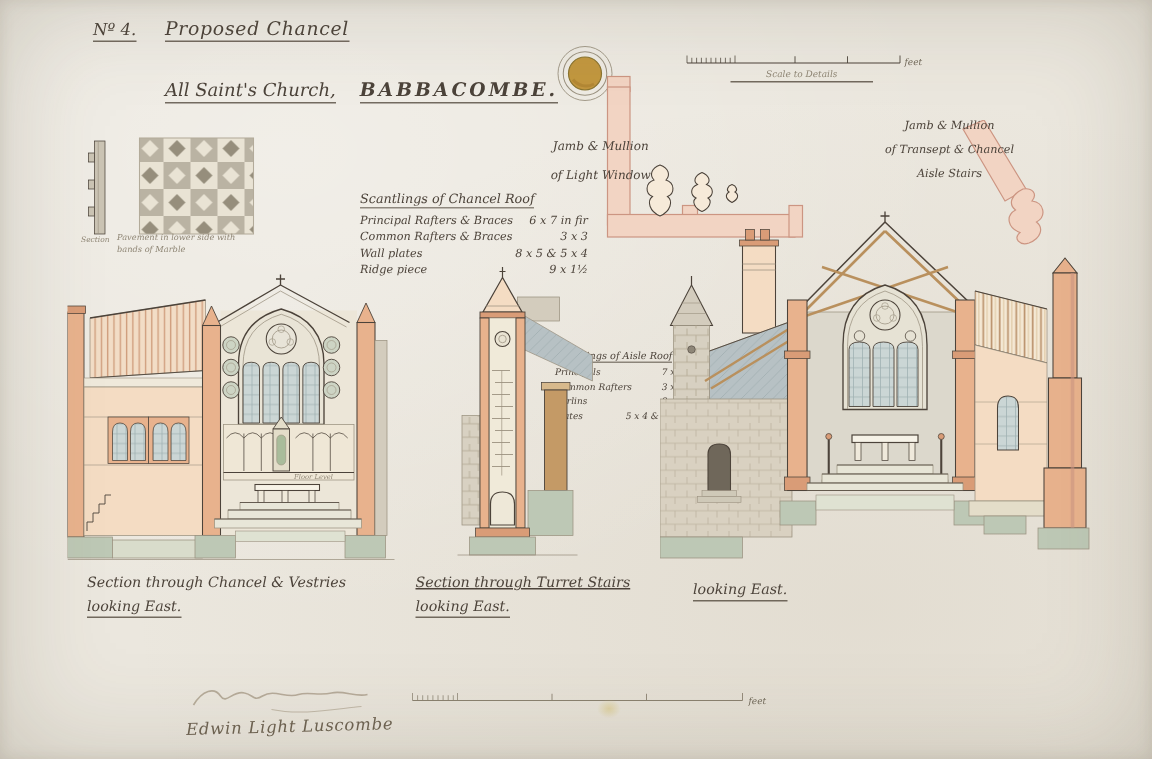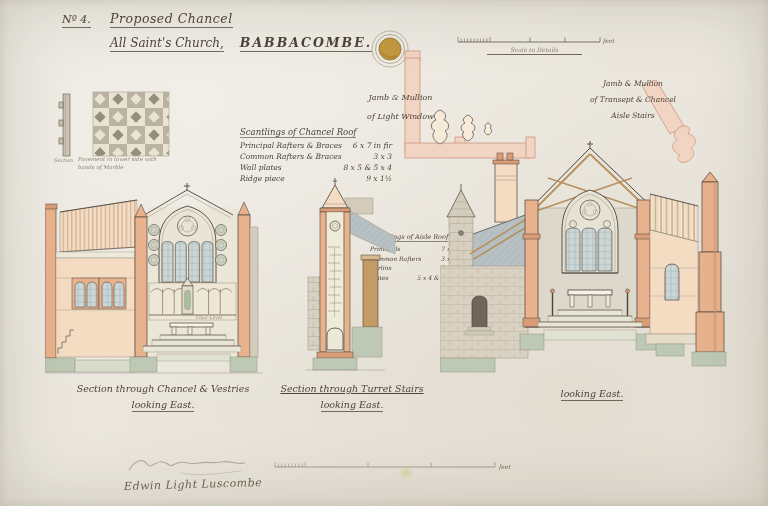--- a/index.html
+++ b/index.html
@@ -13,36 +13,36 @@
       radial-gradient(ellipse at 25% 20%, rgba(255,255,255,.30), transparent 55%),
       radial-gradient(ellipse at 75% 80%, rgba(176,160,132,.14), transparent 60%),
       var(--paper);}
   .page::after{content:"";position:absolute;inset:0;pointer-events:none;
     box-shadow:inset 0 0 70px rgba(92,80,58,.22), inset 0 0 10px rgba(92,80,58,.14);}
   .abs{position:absolute;}
   .ul{display:inline-block;border-bottom:1px solid rgba(62,52,40,.7);padding-bottom:1px;}
   .hand{font-style:italic;}
   .h-num{left:62px;top:13px;font-size:11px;}
   .h-title{left:110px;top:11px;font-size:12.5px;letter-spacing:.5px;}
-  .h-row2{left:110px;top:35px;font-size:12px;white-space:nowrap;}
+  .h-row2{left:110px;top:52px;font-size:12px;white-space:nowrap;}
   .h-place{font-weight:bold;font-size:12.5px;letter-spacing:2px;margin-left:16px;}
   .scale-cap{left:487px;top:46px;width:95px;text-align:center;font-size:6px;color:var(--faint);}
   .pav-sec{left:54px;top:157px;font-size:5px;color:var(--faint);}
   .pav-lines{left:78px;top:155px;font-size:5.5px;line-height:8px;color:var(--faint);}
   .jamb-east{left:338px;top:88px;width:125px;text-align:center;font-size:8px;line-height:19px;}
   .jamb-aisle{left:558px;top:76px;width:150px;text-align:center;font-size:7.5px;line-height:16px;}
   .scant1{left:240px;top:120px;width:152px;}
   .scant1 .st-title{font-size:8.5px;}
   .scant1 .row{display:flex;font-size:7.5px;line-height:11px;}
   .scant2{left:370px;top:224px;width:86px;}
   .scant2 .st-title{font-size:6.5px;}
   .scant2 .row{display:flex;font-size:6px;line-height:9.5px;}
   .row .val{margin-left:auto;}
   .st-title{display:inline-block;border-bottom:.8px solid rgba(62,52,40,.55);margin-bottom:2px;}
-  .cap{ text-align:center;font-size:9.5px;font-style:italic;}
+  .cap{ text-align:left;font-size:9.5px;font-style:italic;}
   .cap .sub{margin-top:5px;font-size:9.5px;}
   .cap1{left:58px;top:383px;width:210px;}
   .cap2{left:277px;top:383px;width:150px;text-decoration:underline;}
   .cap3{left:462px;top:383px;width:260px;}
   .sig-name{left:124px;top:478px;font-size:11px;font-style:italic;color:#6e6352;
     letter-spacing:.5px;transform:rotate(-1.6deg);}
   .stain{left:398px;top:466px;width:16px;height:13px;border-radius:50%;
     background:radial-gradient(rgba(214,196,120,.55),rgba(214,196,120,0) 70%);}
   
   .f-salmon{fill:var(--salmon)} .f-salmonL{fill:var(--salmonL)} .f-salmonD{fill:var(--salmonD)}

